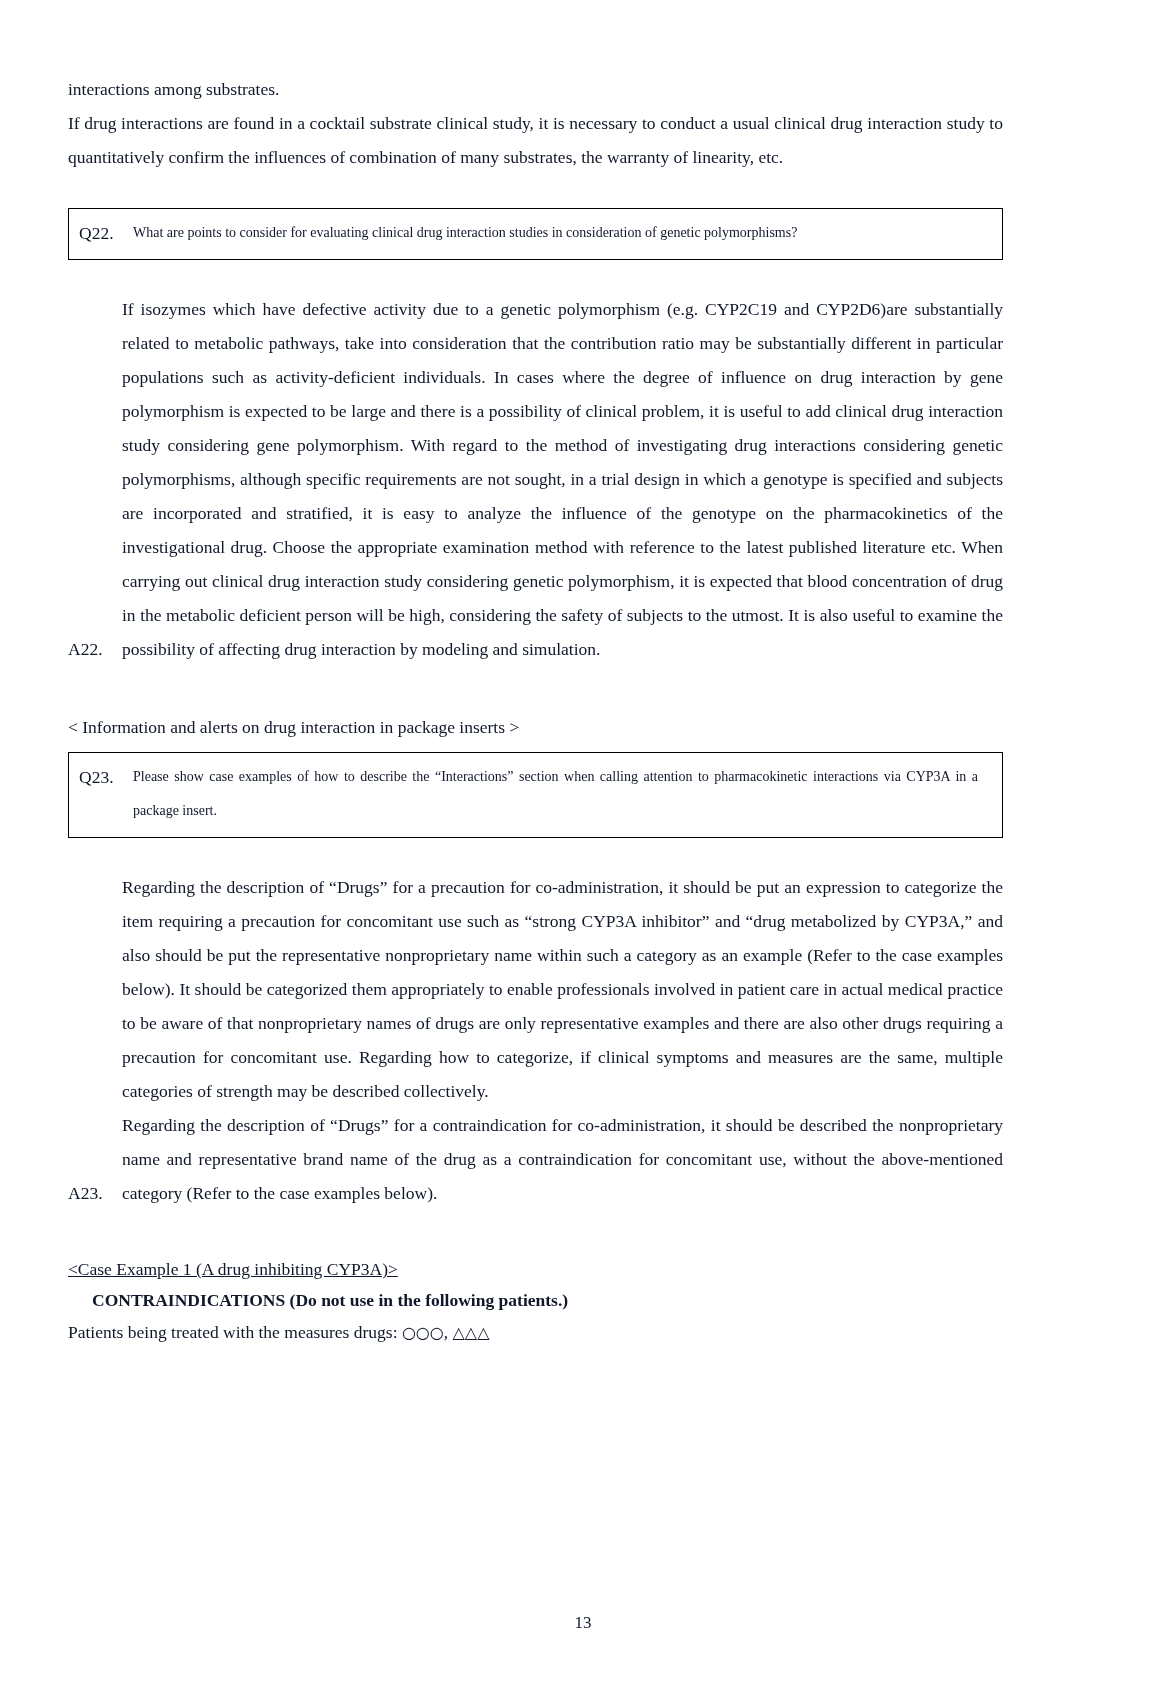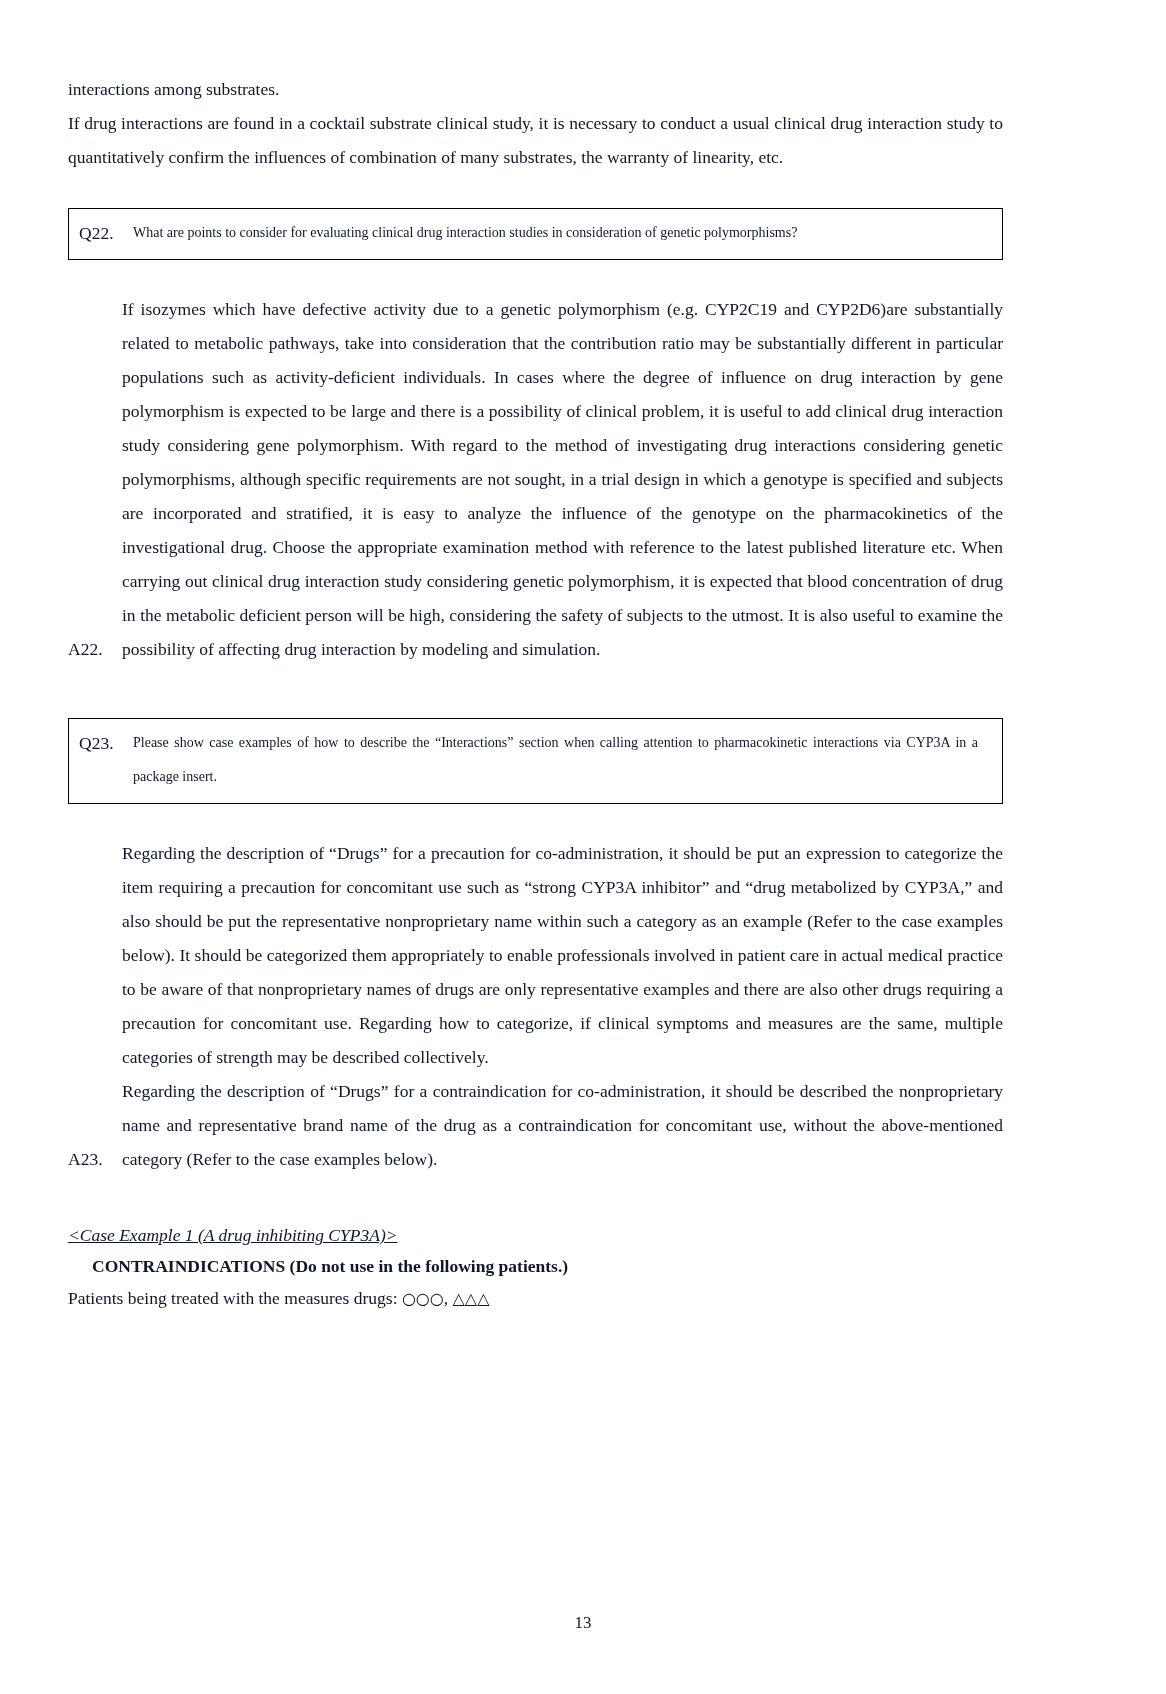--- a/index.html
+++ b/index.html
@@ -85,21 +85,20 @@
   .spacer-44 { height: 44px; }
   .section-label {
     font-size: 17.5px;
     line-height: 34px;
   }
   .case-heading {
     font-size: 17.5px;
     line-height: 30px;
     text-decoration: underline;
     display: inline-block;
-    font-style: italic;
   }
   .bold-heading {
     font-size: 17.5px;
     line-height: 32px;
     font-weight: bold;
     margin-left: 24px;
   }
   .plain-line {
     font-size: 17.5px;
     line-height: 32px;
@@ -139,20 +138,21 @@
 
     <div class="ablock">
       <div class="alabel">A22.</div>
       <div class="abody">
         <p class="para just">If isozymes which have defective activity due to a genetic polymorphism (e.g. CYP2C19 and CYP2D6)are substantially related to metabolic pathways, take into consideration that the contribution ratio may be substantially different in particular populations such as activity-deficient individuals. In cases where the degree of influence on drug interaction by gene polymorphism is expected to be large and there is a possibility of clinical problem, it is useful to add clinical drug interaction study considering gene polymorphism. With regard to the method of investigating drug interactions considering genetic polymorphisms, although specific requirements are not sought, in a trial design in which a genotype is specified and subjects are incorporated and stratified, it is easy to analyze the influence of the genotype on the pharmacokinetics of the investigational drug. Choose the appropriate examination method with reference to the latest published literature etc. When carrying out clinical drug interaction study considering genetic polymorphism, it is expected that blood concentration of drug in the metabolic deficient person will be high, considering the safety of subjects to the utmost. It is also useful to examine the possibility of affecting drug interaction by modeling and simulation.</p>
       </div>
     </div>
 
     <div class="spacer-44"></div>
 
+    <div class="section-label">&lt; Information and alerts on drug interaction in package inserts &gt;</div>
 
     <div class="spacer-8"></div>
 
     <div class="qbox">
       <div class="qrow">
         <div class="qlabel">Q23.</div>
         <div class="qtext">Please show case examples of how to describe the “Interactions” section when calling attention to pharmacokinetic interactions via CYP3A in a package insert.</div>
       </div>
     </div>
 

